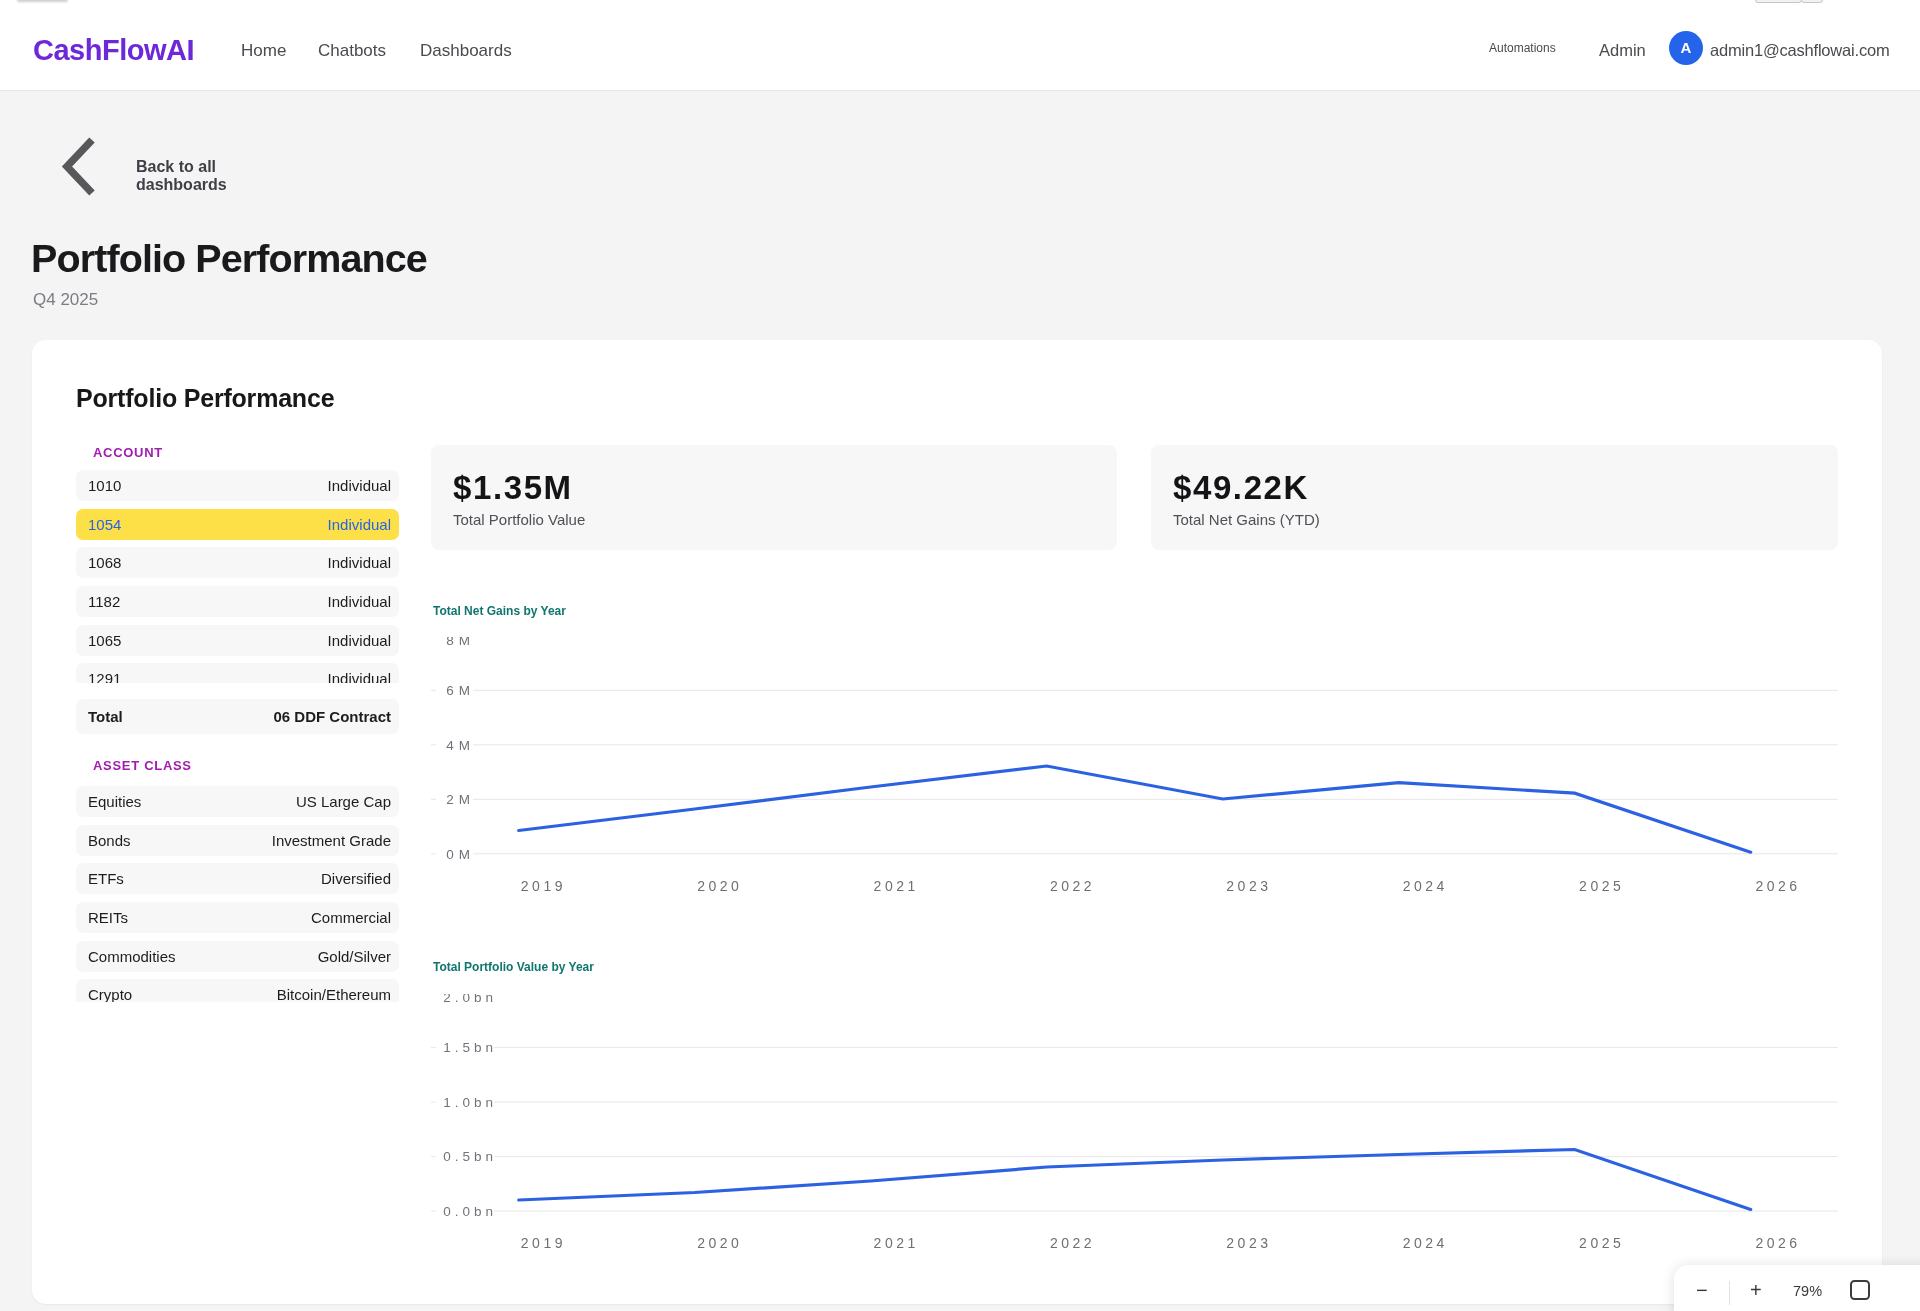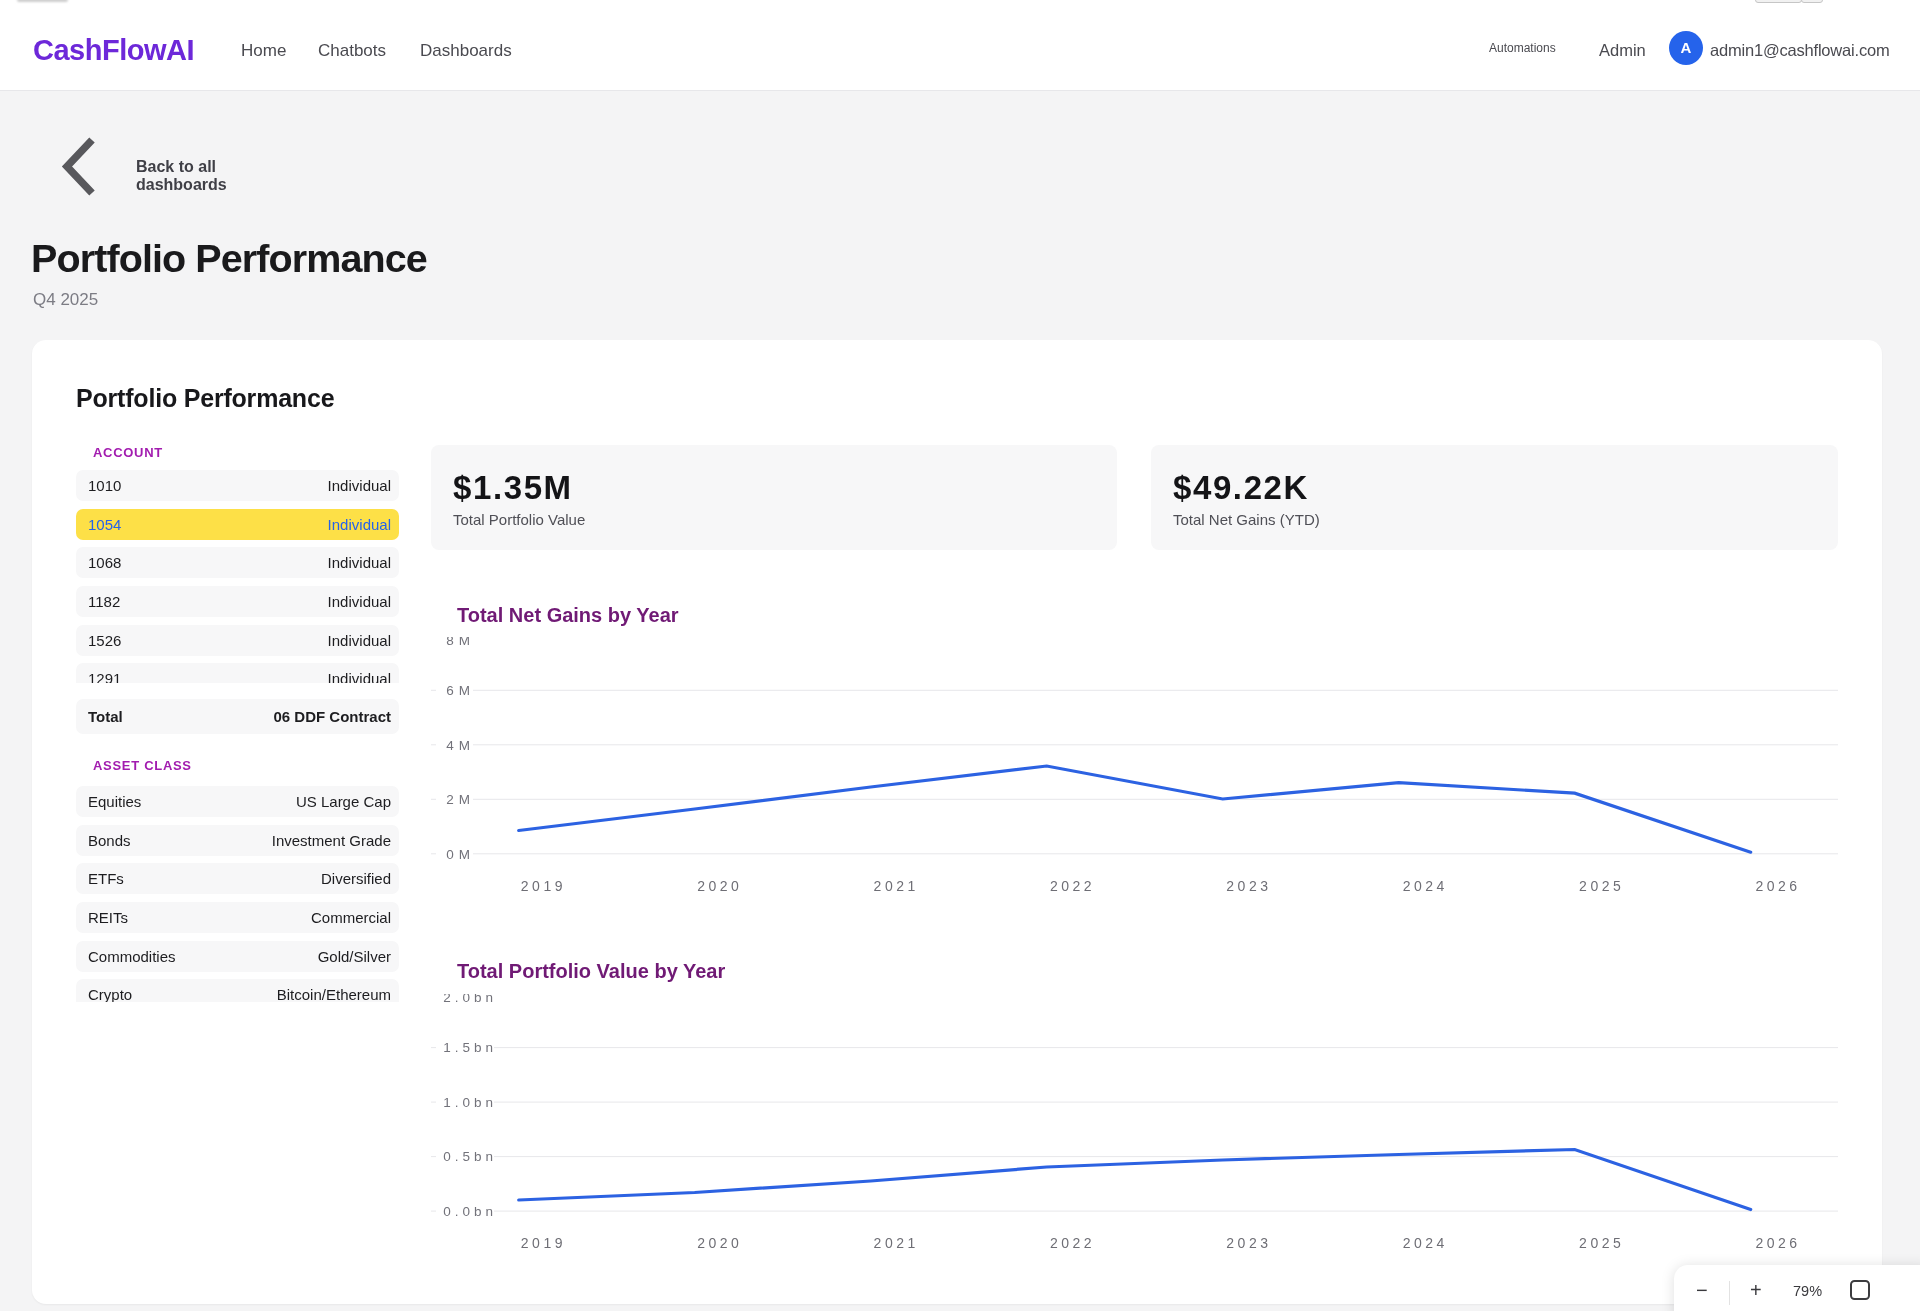--- a/index.html
+++ b/index.html
@@ -41,21 +41,21 @@
     font-size:15px; color:#1d1d20; display:flex; align-items:center; justify-content:space-between;
     padding:0 8px 0 12px; }
   .row.sel { background:#fde047; color:#2563eb; }
   .row.total { height:35px; font-weight:700; }
 
   
   .kpi { position:absolute; top:445px; height:105px; background:#f7f7f8; border-radius:8px; }
   .kpival { position:absolute; font-size:33px; font-weight:700; color:#141417; letter-spacing:1.6px; }
   .kpilab { position:absolute; font-size:15px; color:#4f4f56; }
 
-  .ctitle { position:absolute; font-size:20px; font-weight:700; color:#701a75;margin-left:24px; }
+  .ctitle { position:absolute; font-size:12px; font-weight:700; color:#0f766e; }
   svg text { font-family:"Liberation Sans", sans-serif; }
 
   
   #zoompanel { position:absolute; left:1674px; top:1265px; width:260px; height:60px; background:#fff;
     border-radius:14px; box-shadow:0 1px 14px rgba(0,0,0,0.13); }
 </style>
 </head>
 <body>
 <div id="header"></div>
 <div id="logo">CashFlowAI</div>
@@ -92,21 +92,21 @@
     </div>
   <div class="row">
       <span>1068</span>
       <span>Individual</span>
     </div>
   <div class="row">
       <span>1182</span>
       <span>Individual</span>
     </div>
   <div class="row">
-      <span>1526</span>
+      <span>1065</span>
       <span>Individual</span>
     </div>
   <div class="row">
       <span>1291</span>
       <span>Individual</span>
     </div>
 </div>
 <div class="rowlist" style="top:699px; height:36px;">
   <div class="row total">
       <span>Total</span>

